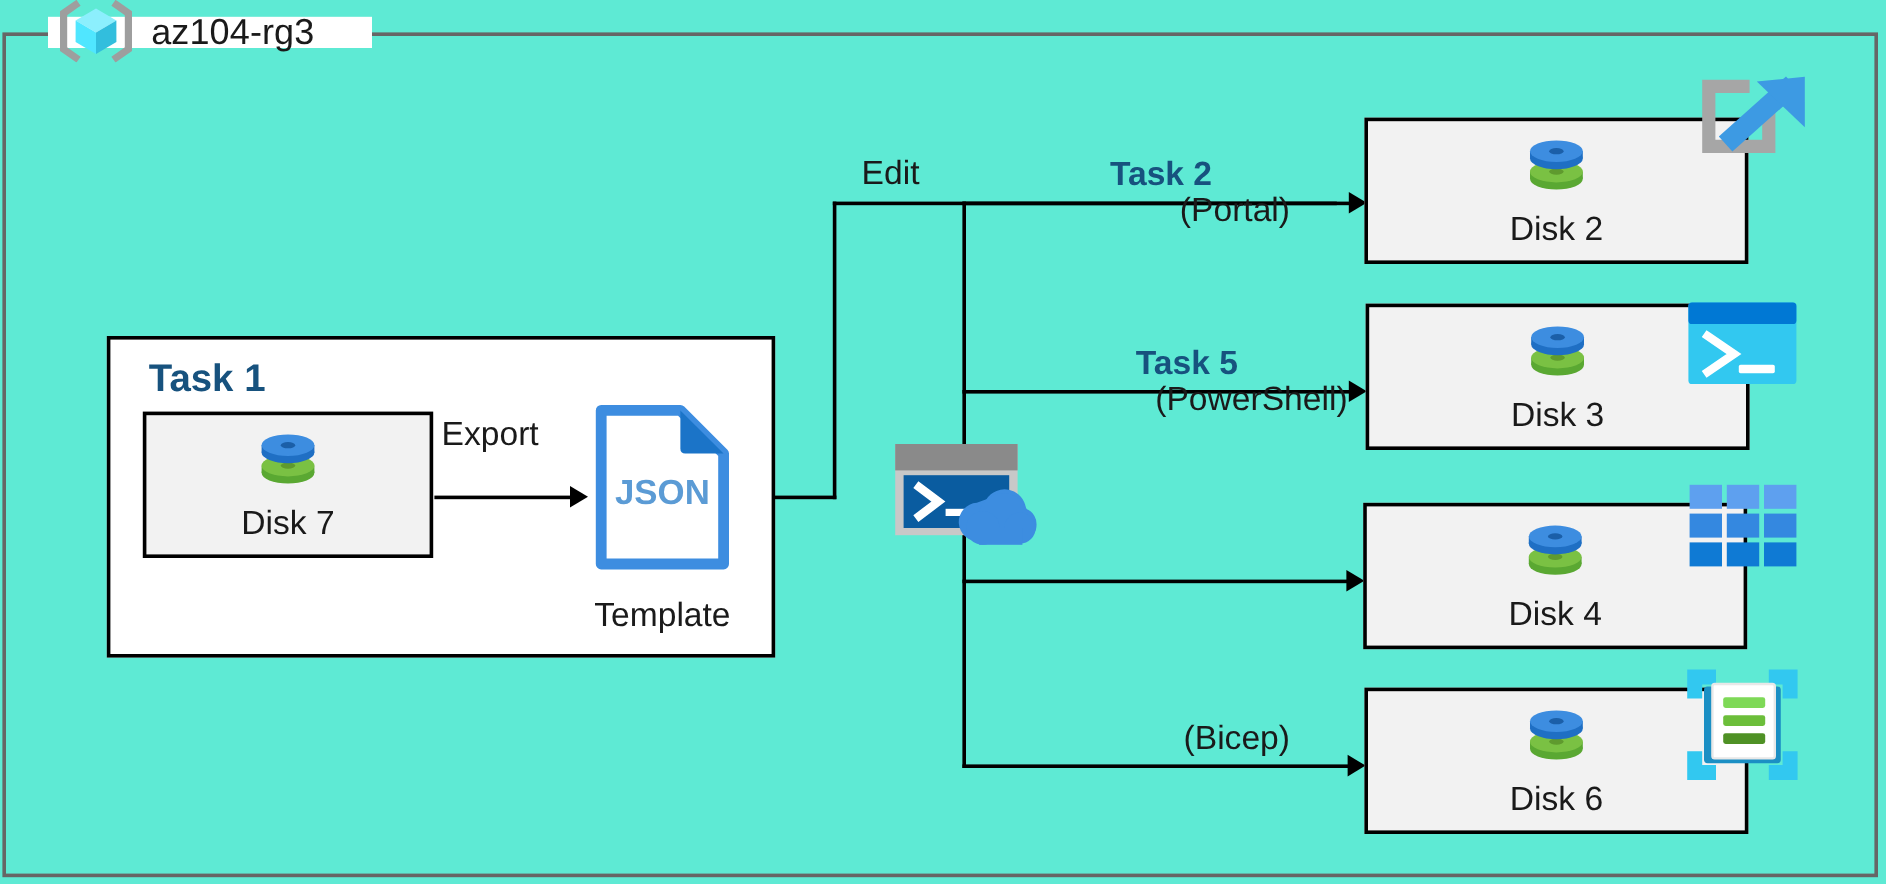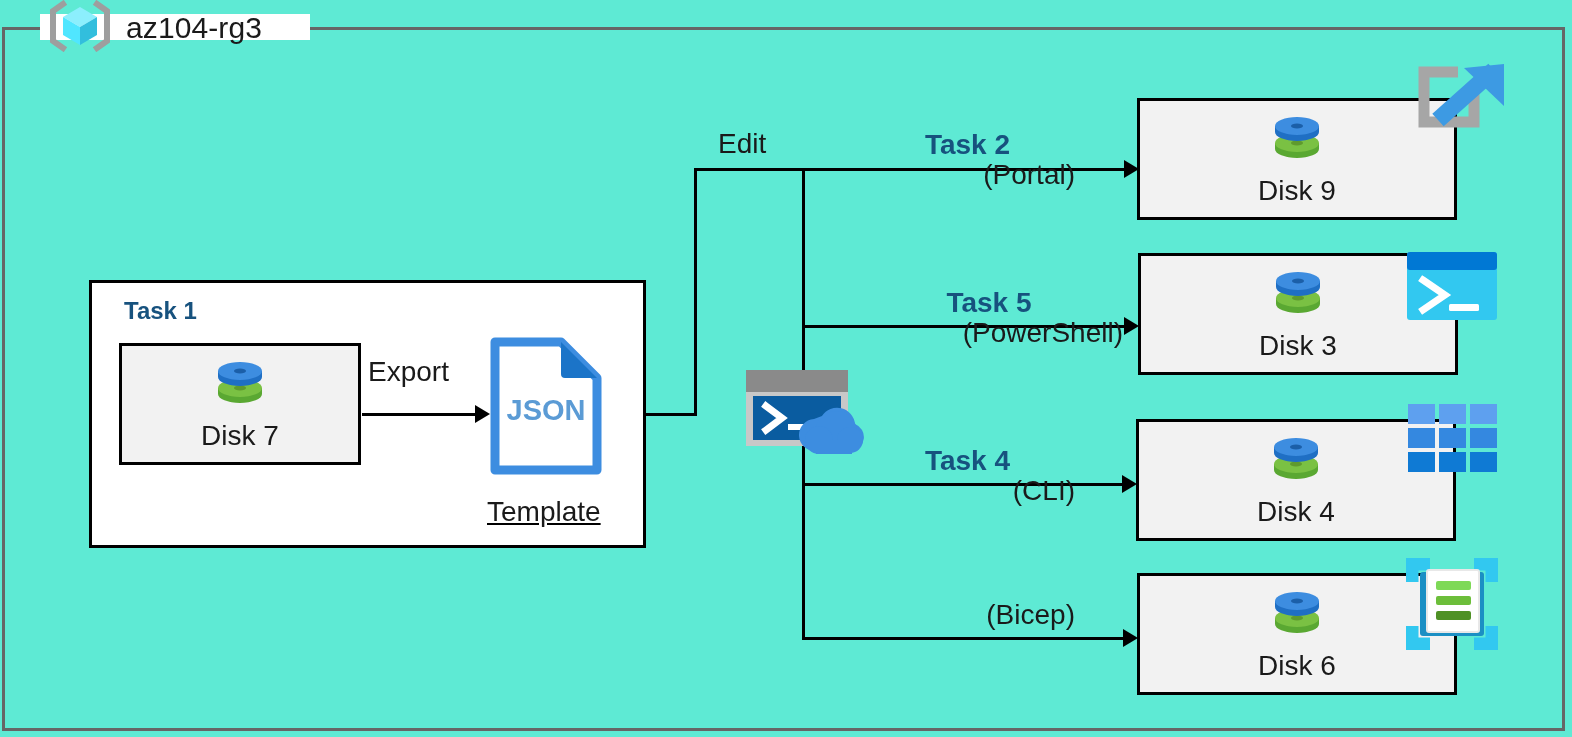--- a/index.html
+++ b/index.html
@@ -58,21 +58,21 @@
     width: 557px;
     height: 268px;
     border: 3px solid #000000;
     box-sizing: border-box;
     background: #ffffff;
   }
   .task1-label {
     position: absolute;
     left: 32px;
     top: 14px;
-    font-size: 24px;
+    font-size: 32px;
     font-weight: bold;
     color: #17527e;
   }
   .disk-box {
     position: absolute;
     background: #f2f2f2;
     border: 3px solid #000000;
     box-sizing: border-box;
   }
   .disk-box .disk-label {
@@ -91,22 +91,21 @@
     top: 14px;
   }
   
   .disk-art { width: 56px; height: 56px; }
   
   .tmpl-wrap {
     position: absolute;
     left: 487px;
     top: 336px;
     width: 130px;
-    text-align: left;
-    text-decoration: underline;
+    text-align: center;
   }
   .tmpl-caption {
     font-size: 28px;
     color: #1a1a1a;
     margin-top: 16px;
   }
   
   .ln {
     position: absolute;
     background: #000000;
@@ -186,21 +185,21 @@
         <ellipse cx="28" cy="28" rx="6" ry="2.6" fill="#5f9a2e"></ellipse>
         <ellipse cx="28" cy="17" rx="22" ry="9" fill="#1f6fc4"></ellipse>
         <rect x="6" y="11" width="44" height="6" fill="#1f6fc4"></rect>
         <ellipse cx="28" cy="11" rx="22" ry="9" fill="#3d8de0"></ellipse>
         <ellipse cx="28" cy="11" rx="6" ry="2.6" fill="#1b5fa8"></ellipse>
       </svg>
     </span>
     <span class="disk-label">Disk 7</span>
   </div>
 
-  <div class="plain-label" style="left:368px; top:356px;">Export</div>
+  <div class="plain-label" style="left:368px; top:346px;">Export</div>
   <div class="ln ln-h" style="left:362px; top:413px; width:115px;"></div>
   <div class="arrow-head" style="left:475px; top:405px;"></div>
 
   <div class="tmpl-wrap">
     <span>
       <svg width="118" height="140" viewBox="0 0 118 140">
         <path d="M8 6 H74 L110 42 V134 H8 Z" fill="#ffffff" stroke="#3d8de0" stroke-width="9" stroke-linejoin="round"></path>
         <path d="M74 6 L110 42 H78 Q74 42 74 38 Z" fill="#1b74c8"></path>
         <text x="59" y="84" text-anchor="middle" font-family="Liberation Sans, sans-serif" font-size="29" font-weight="bold" fill="#5b9bd5">JSON</text>
       </svg>
@@ -242,21 +241,21 @@
         <ellipse cx="28" cy="34" rx="22" ry="9" fill="#5aa832"></ellipse>
         <rect x="6" y="28" width="44" height="6" fill="#5aa832"></rect>
         <ellipse cx="28" cy="28" rx="22" ry="9" fill="#7ac143"></ellipse>
         <ellipse cx="28" cy="28" rx="6" ry="2.6" fill="#5f9a2e"></ellipse>
         <ellipse cx="28" cy="17" rx="22" ry="9" fill="#1f6fc4"></ellipse>
         <rect x="6" y="11" width="44" height="6" fill="#1f6fc4"></rect>
         <ellipse cx="28" cy="11" rx="22" ry="9" fill="#3d8de0"></ellipse>
         <ellipse cx="28" cy="11" rx="6" ry="2.6" fill="#1b5fa8"></ellipse>
       </svg>
     </span>
-    <span class="disk-label">Disk 9</span>
+    <span class="disk-label">Disk 2</span>
   </div>
   <div class="tech-icon" style="left:1408px; top:62px;">
     <svg width="104" height="104" viewBox="0 0 104 104">
       <path d="M50 10 H16 V60 H66 V26" fill="none" stroke="#a6a6a6" stroke-width="11" stroke-linejoin="miter"></path>
       <path d="M30 58 L86 8" stroke="#3d9ae3" stroke-width="17" stroke-linecap="butt"></path>
       <polygon points="96,2 96,44 56,6" fill="#3d9ae3"></polygon>
     </svg>
   </div>
 
   <div class="ln ln-h" style="left:802px; top:325px; width:328px;"></div>
@@ -284,24 +283,20 @@
     <svg width="94" height="72" viewBox="0 0 94 72">
       <rect x="2" y="2" width="90" height="68" rx="3" fill="#32c8f0"></rect>
       <rect x="2" y="2" width="90" height="18" rx="3" fill="#0078d4"></rect>
       <path d="M18 30 L40 45 L18 60" fill="none" stroke="#ffffff" stroke-width="7" stroke-linecap="square"></path>
       <rect x="44" y="54" width="30" height="7" rx="1.5" fill="#ffffff"></rect>
     </svg>
   </div>
 
   <div class="ln ln-h" style="left:802px; top:483px; width:325px;"></div>
   <div class="arrow-head" style="left:1122px; top:475px;"></div>
-  <div class="edge-label" style="left:860px; top:446px; width:215px;">
-    <span class="t-main">Task 4</span>
-    <span class="t-sub">(CLI)</span>
-  </div>
   <div class="disk-box" style="left:1136px; top:419px; width:320px; height:122px;">
     <span class="disk-art">
       <svg width="56" height="56" viewBox="0 0 56 56">
         <ellipse cx="28" cy="34" rx="22" ry="9" fill="#5aa832"></ellipse>
         <rect x="6" y="28" width="44" height="6" fill="#5aa832"></rect>
         <ellipse cx="28" cy="28" rx="22" ry="9" fill="#7ac143"></ellipse>
         <ellipse cx="28" cy="28" rx="6" ry="2.6" fill="#5f9a2e"></ellipse>
         <ellipse cx="28" cy="17" rx="22" ry="9" fill="#1f6fc4"></ellipse>
         <rect x="6" y="11" width="44" height="6" fill="#1f6fc4"></rect>
         <ellipse cx="28" cy="11" rx="22" ry="9" fill="#3d8de0"></ellipse>

